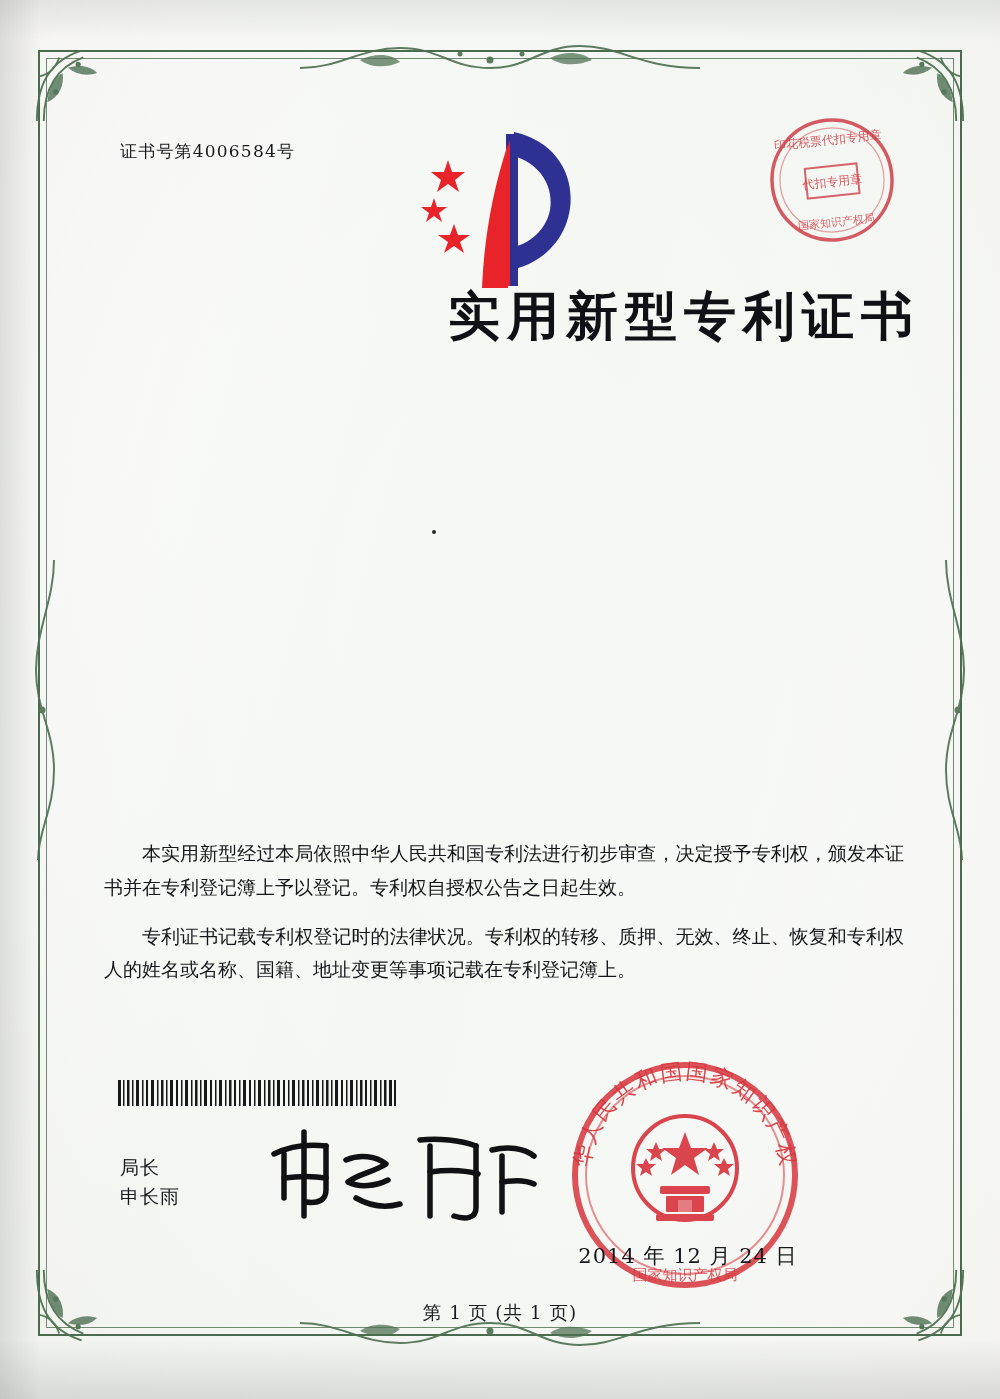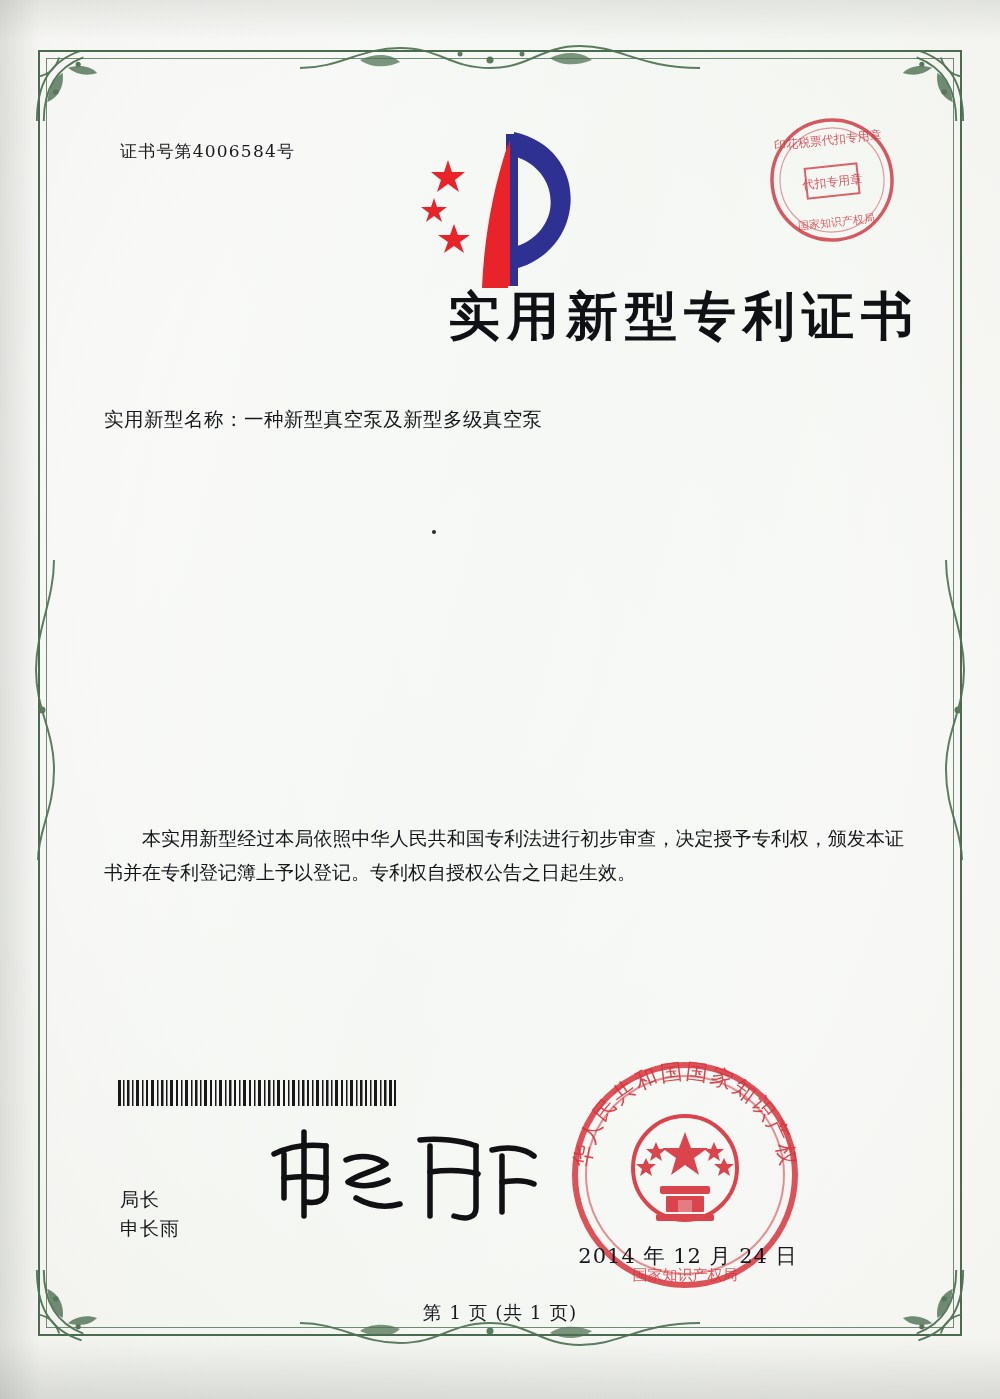--- a/index.html
+++ b/index.html
@@ -165,21 +165,21 @@
     position: absolute;
     left: 24px;
     top: 732px;
     width: 800px;
     font-size: 19px;
     line-height: 1.78;
     color: #15161a;
     text-align: justify;
   }
   .body-text p {
-    margin: 0 0 3px 0;
+    margin: 15px 0 3px 0;
     text-indent: 2em;
   }
 
   
   .barcode {
     position: absolute;
     left: 38px;
     top: 990px;
     width: 280px;
     height: 26px;
@@ -187,21 +187,20 @@
 
   
   .sig-block {
     position: absolute;
     left: 40px;
     top: 1063px;
     font-size: 19px;
     line-height: 1.55;
     letter-spacing: 1px;
     color: #16171b;
-    margin-top: 32px;
   }
   .signature {
     position: absolute;
     left: 180px;
     top: 1030px;
     width: 280px;
     height: 110px;
     color: #101013;
   }
 
@@ -371,28 +370,26 @@
         <text x="66" y="30" font-size="12" text-anchor="middle" font-family="'DejaVu Serif',serif">印花税票代扣专用章</text>
       </g>
       <rect x="40" y="52" width="52" height="30" fill="none" stroke="#c8202b" stroke-width="2" opacity="0.8"></rect>
       <text x="66" y="72" font-size="12" text-anchor="middle" fill="#c8202b" font-family="'DejaVu Serif',serif" opacity="0.85">代扣专用章</text>
       <text x="66" y="112" font-size="11" text-anchor="middle" fill="#c8202b" font-family="'DejaVu Serif',serif" opacity="0.8">国家知识产权局</text>
     </svg>
 
     <div class="main-title">实用新型专利证书</div>
 
     <div class="fields">
-      <div class="field-row">
-        <span class="field-label">实用新型名称：</span><span class="field-value">一种新型真空泵及新型多级真空泵</span>
-      </div>
     </div>
     <div class="stray-dot"></div>
 
     <div class="body-text">
       <p>本实用新型经过本局依照中华人民共和国专利法进行初步审查，决定授予专利权，颁发本证书并在专利登记簿上予以登记。专利权自授权公告之日起生效。</p>
+      <p>专利证书记载专利权登记时的法律状况。专利权的转移、质押、无效、终止、恢复和专利权人的姓名或名称、国籍、地址变更等事项记载在专利登记簿上。</p>
     </div>
 
     <svg class="barcode" viewBox="0 0 280 26" preserveAspectRatio="none">
       <g fill="#18181a">
         <rect x="0" y="0" width="3" height="26"></rect>
           <rect x="5" y="0" width="1.5" height="26"></rect>
         <rect x="9" y="0" width="2.5" height="26"></rect>
           <rect x="14" y="0" width="1.5" height="26"></rect>
         <rect x="18" y="0" width="3" height="26"></rect>
           <rect x="24" y="0" width="1.5" height="26"></rect>

